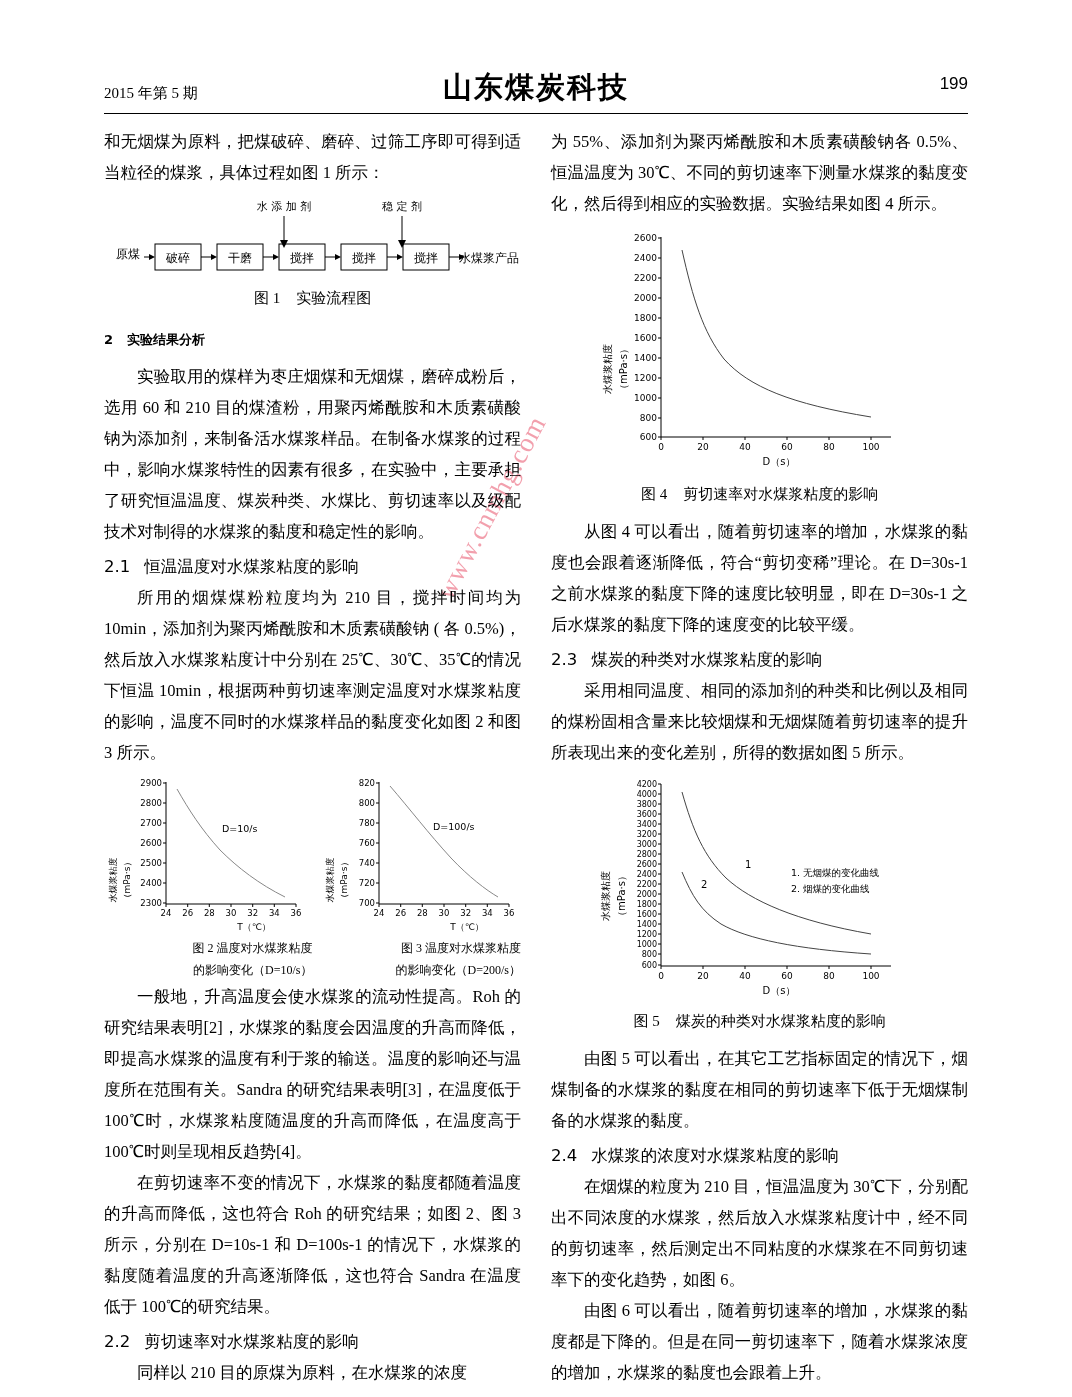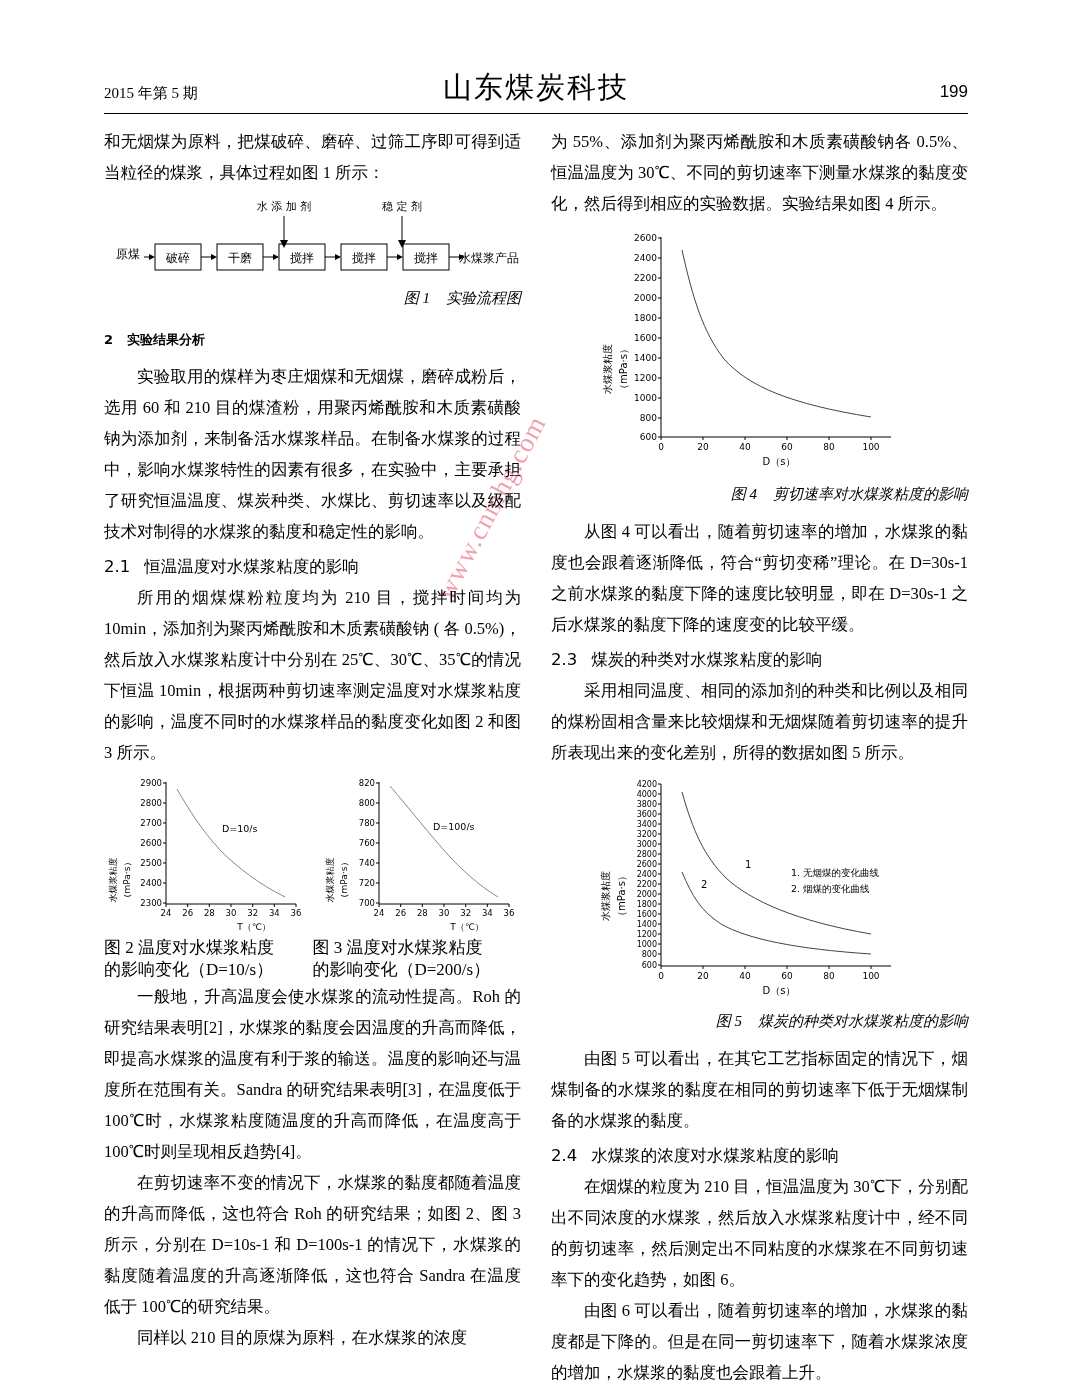--- a/index.html
+++ b/index.html
@@ -17,27 +17,27 @@
   
   .header {
     position:absolute; left:104px; top:68px; width:864px; height:48px;
   }
   .header-left {
     position:absolute; left:0; top:16px;
     font-size:15px; font-family:Liberation Serif, serif;
   }
   .header-title {
     position:absolute; left:50%; top:0; transform:translateX(-50%);
-    font-size:29px; font-weight:normal;
+    font-size:29px; font-weight:bold;
     font-family:"DejaVu Serif", serif;
     letter-spacing:2px;
     white-space:nowrap;
   }
   .header-right {
-    position:absolute; right:0; top:14px;
+    position:absolute; right:0; top:6px;
     font-size:17px; font-family:"Liberation Sans", sans-serif;
   }
   .header-rule {
     position:absolute; left:104px; top:113px; width:864px; height:1px;
     background:#000;
   }
   
   .col {
     position:absolute; top:126px; width:417px;
     font-size:16.5px; line-height:31px; text-align:justify;
@@ -53,21 +53,21 @@
     font-size:13px;
   }
   .sec-head .num { margin-right:14px; }
   .subsec {
     margin:4px 0 0 0;
     font-family:"DejaVu Sans", sans-serif;
     font-size:16.5px;
   }
   .subsec .num { margin-right:14px; }
   .caption {
-    text-align:right; font-size:15px; line-height:24px; margin:8px 0 10px 0;font-style:italic;
+    text-align:center; font-size:15px; line-height:24px; margin:8px 0 10px 0;
   }
   .caption .cap-sp { display:inline-block; width:16px; }
   
   .fig1 {
     position:relative; height:80px; margin:10px 0 0 0;
   }
   .fig1 svg { position:absolute; left:0; top:0; }
   
   .chartbox { position:relative; margin:4px 0 0 0; }
   .chartbox svg { display:block; }
@@ -77,21 +77,21 @@
     transform:rotate(-62deg);
     transform-origin:left top;
     color:#e8536b; opacity:0.55;
     font-size:27px;
     font-family:"Liberation Serif", serif;
     white-space:nowrap;
     pointer-events:none;
     letter-spacing:1px;
   }
   .two-figs { display:flex; justify-content:space-between; }
-  .two-figs .cap2 { width:50%; text-align:left; font-size:17px; line-height:22px; }
+  .two-figs .cap2 { width:50%; text-align:right; font-size:12px; line-height:22px; }
 </style>
 </head>
 <body>
 
 <div class="page">
 
   <div class="header">
     <div class="header-left">2015 年第 5 期</div>
     <div class="header-title">山东煤炭科技</div>
     <div class="header-right">199</div>
@@ -262,20 +262,23 @@
       </div>
       <div class="cap2">
         <div>图 3    温度对水煤浆粘度</div>
         <div>的影响变化（D=200/s）</div>
       </div>
     </div>
 
     <p class="ind">一般地，升高温度会使水煤浆的流动性提高。Roh 的研究结果表明[2]，水煤浆的黏度会因温度的升高而降低，即提高水煤浆的温度有利于浆的输送。温度的影响还与温度所在范围有关。Sandra 的研究结果表明[3]，在温度低于 100℃时，水煤浆粘度随温度的升高而降低，在温度高于 100℃时则呈现相反趋势[4]。</p>
     <p class="ind">在剪切速率不变的情况下，水煤浆的黏度都随着温度的升高而降低，这也符合 Roh 的研究结果；如图 2、图 3 所示，分别在 D=10s-1 和 D=100s-1 的情况下，水煤浆的黏度随着温度的升高逐渐降低，这也符合 Sandra 在温度低于 100℃的研究结果。</p>
 
+    <div class="subsec">
+      <span class="num">2.2</span><span>剪切速率对水煤浆粘度的影响</span>
+    </div>
     <p class="ind">同样以 210 目的原煤为原料，在水煤浆的浓度</p>
   </div>
 
   <div class="col col-right">
 
     <p>为 55%、添加剂为聚丙烯酰胺和木质素磺酸钠各 0.5%、恒温温度为 30℃、不同的剪切速率下测量水煤浆的黏度变化，然后得到相应的实验数据。实验结果如图 4 所示。</p>
 
     <div class="chartbox" style="margin-top:10px;">
       <svg width="417" height="245" viewBox="0 0 417 245">
         <text x="60" y="140" font-size="10" font-family="DejaVu Sans, sans-serif" transform="rotate(-90 60 140)" text-anchor="middle">水煤浆粘度</text>

